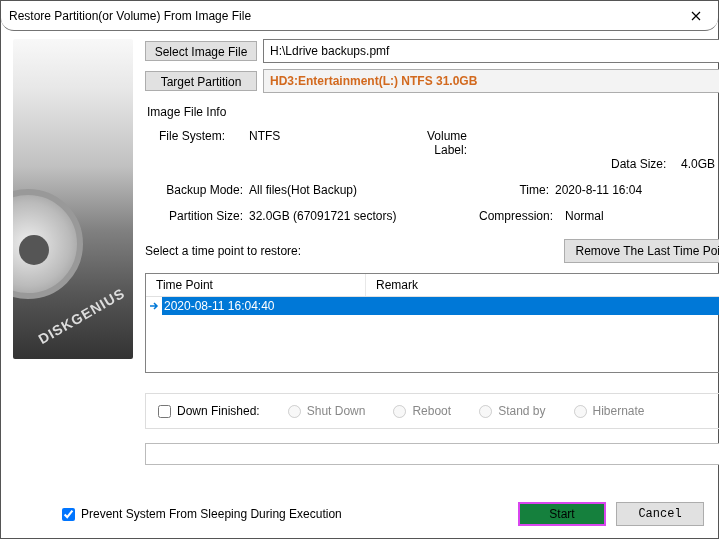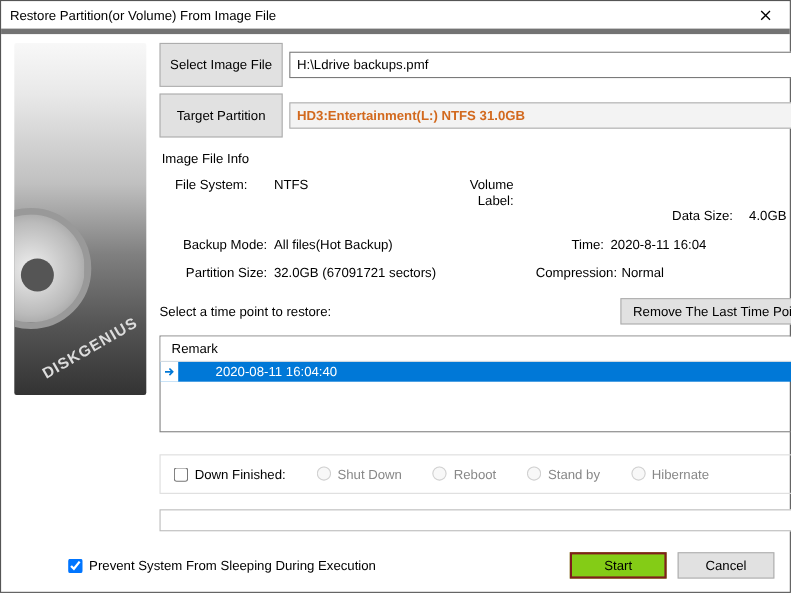--- a/index.html
+++ b/index.html
@@ -1,57 +1,57 @@
 <!DOCTYPE html>
 <html><head>
 <meta charset="utf-8">
 <style>
 * { box-sizing: border-box; margin: 0; padding: 0; }
 body { font-family: "Segoe UI", Tahoma, sans-serif; font-size: 12px; background: #fff; color: #000; }
 .window { width: 719px; height: 539px; border: 1px solid #555; position: relative; background: #fff; }
-.titlebar { height: 30px; display: flex; align-items: center; justify-content: space-between; padding: 0 0 0 8px; border-bottom: 5px solid #737373; }
+.titlebar { height: 30px; display: flex; align-items: center; justify-content: space-between; padding: 0 0 0 8px; border-bottom: 1px solid #737373; border-radius: 13px; }
 .titlebar-text { font-size: 12px; }
 .close-btn { width: 45px; height: 30px; display: flex; align-items: center; justify-content: center; cursor: pointer; }
 .close-btn svg { width: 10px; height: 10px; }
 .content { padding: 8px 12px; display: flex; gap: 12px; height: 460px; }
 .sidebar-img { width: 120px; height: 320px; background: linear-gradient(180deg,#f8f8f8 0%,#e8e8e8 15%,#c0c0c0 40%,#808080 60%,#555 80%,#333 100%); border-radius: 2px; position: relative; overflow: hidden; flex-shrink: 0; }
 .disk-circle { position:absolute; width:110px; height:110px; border-radius:50%; border:6px solid #999; background:radial-gradient(circle,#eee 0%,#bbb 60%,#888 100%); top:150px; left:-40px; }
 .disk-center { position:absolute; width:30px; height:30px; border-radius:50%; background:#555; top:40px; left:40px;}
 .disk-text { position:absolute; bottom:35px; left:20px; color:#ddd; font-size:14px; font-weight:bold; transform:rotate(-30deg); letter-spacing:1px;}
 .main { flex: 1; display: flex; flex-direction: column; gap: 6px; }
 .row { display: flex; align-items: center; gap: 6px; }
-.btn-grey { background: #e1e1e1; border: 1px solid #adadad; padding: 3px 8px; font-size: 12px; cursor: pointer; min-width: 112px; text-align: center; height: 40px; }
+.btn-grey { background: #e1e1e1; border: 1px solid #adadad; padding: 3px 8px; font-size: 12px; cursor: pointer; min-width: 112px; text-align: center; height: 20px; }
 .input-box { flex: 1; border: 1px solid #7a7a7a; padding: 3px 6px; height: 24px; background: #fff; font-size: 12px; }
 .target-val { flex: 1; border: 1px solid #adadad; padding: 3px 6px; height: 24px; background: #f3f3f3; color: #d2691e; font-weight: bold; font-size: 12px; display:flex; align-items:center;}
 .section-title { font-size: 12px; margin: 6px 0 4px 2px; }
 .info-grid { display: grid; grid-template-columns: 92px 150px 92px 120px; row-gap: 6px; font-size: 12px; padding-left: 12px; }
 .info-grid .lbl { text-align: right; padding-right: 24px; }
 .select-row { display:flex; justify-content:space-between; align-items:center; margin-top:10px;}
 .btn-wide { background:#e1e1e1; border:1px solid #adadad; padding:3px 10px; cursor:pointer; height:24px; font-size:12px;}
 .table { border:1px solid #828282; margin-top:4px; height:100px; }
 .thead { display:flex; background:#fff; border-bottom:1px solid #e0e0e0; }
 .thead .col { padding:4px 10px; font-size:12px; border-right:1px solid #e8e8e8; }
 .col-tp { width:220px; }
 .col-rm { flex:1; }
 .trow { display:flex; align-items:center; background:#0078d7; color:#fff; height:18px; }
 .trow .arrow { width:16px; display:flex; justify-content:center; color:#0066cc; background:#fff; height:100%; align-items:center;}
 .trow .arrow svg { width:10px;height:10px;}
-.trow .cell { padding:0 0 0 2px; font-size:12px;margin-left:32px; }
+.trow .cell { padding:0 0 0 2px; font-size:12px; }
 .finished-box { border:1px solid #ddd; padding:10px 12px; margin-top:14px; display:flex; gap:28px; align-items:center; }
 .chk { display:flex; align-items:center; gap:6px; }
 .chk input[type=checkbox] { width:13px; height:13px; }
-.radio { display:flex; align-items:flex-start; gap:6px; color:#888;}
+.radio { display:flex; align-items:flex-end; gap:6px; color:#888;}
 .radio input { width:13px; height:13px;}
 .progress { border:1px solid #bbb; height:22px; margin-top:8px; background:#fff; }
 .footer { position:absolute; bottom:0; left:0; right:0; padding:12px 14px; display:flex; align-items:center; justify-content:space-between;margin-left:47px;}
 .footer .chk { color:#000;}
 .footer-btns { display:flex; gap:10px;}
 .btn-action { width:88px; height:24px; border:1px solid #0078d7; background:#e1e1e1; cursor:pointer; font-size:12px;}
-.btn-start { border:2px solid #7f1d1d; background:#84cc16;}
-.btn-cancel { border:1px solid #adadad;}
+.btn-start { border:2px solid #d946ef; background:#15803d;}
+.btn-cancel { border:1px solid #adadad;font-family:Liberation Mono, monospace;}
 </style>
 </head>
 <body>
 
 <div class="window">
   <div class="titlebar">
     <span class="titlebar-text">Restore Partition(or Volume) From Image File</span>
     <div class="close-btn">
       <svg viewBox="0 0 10 10">
           <path d="M1 1 L9 9 M9 1 L1 9" stroke="#000" stroke-width="1.2"></path>
@@ -99,31 +99,32 @@
       <div style="display:grid; grid-template-columns:92px 264px 42px 160px; font-size:12px; padding-left:12px;">
         <span class="lbl" style="text-align:right;padding-right:6px;">Backup Mode:</span>
         <span>All files(Hot Backup)</span>
         <span class="lbl" style="text-align:right;padding-right:6px;">Time:</span>
         <span>2020-8-11 16:04</span>
       </div>
 
       <div style="display:grid; grid-template-columns:92px 230px 86px 100px; font-size:12px; padding-left:12px; margin-top:6px;">
         <span class="lbl" style="text-align:right;padding-right:6px;">Partition Size:</span>
         <span>32.0GB  (67091721 sectors)</span>
-        <span class="lbl" style="text-align:right;padding-right:4px;">Compression:</span>
+        <span class="lbl" style="text-align:left;padding-right:4px;">Compression:</span>
         <span>Normal</span>
       </div>
 
       <div class="select-row">
         <span>Select a time point to restore:</span>
         <button class="btn-wide">Remove The Last Time Point</button>
       </div>
 
       <div class="table">
         <div class="thead">
+          <div class="col col-tp">Time Point</div>
           <div class="col col-rm">Remark</div>
         </div>
         <div class="trow">
           <div class="arrow">
             <svg viewBox="0 0 10 10">
                 <path d="M1 5 L7 5 M5 2 L8 5 L5 8" stroke="#0078d7" stroke-width="1.5" fill="none"></path>
               </svg>
           </div>
           <div class="cell">2020-08-11 16:04:40</div>
         </div>

